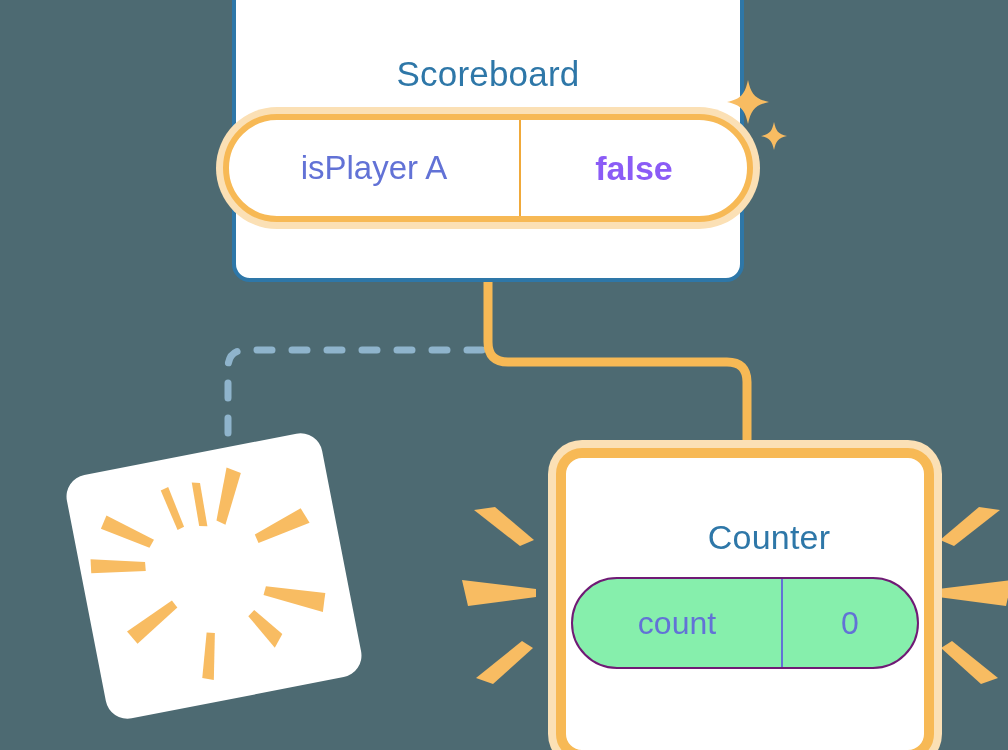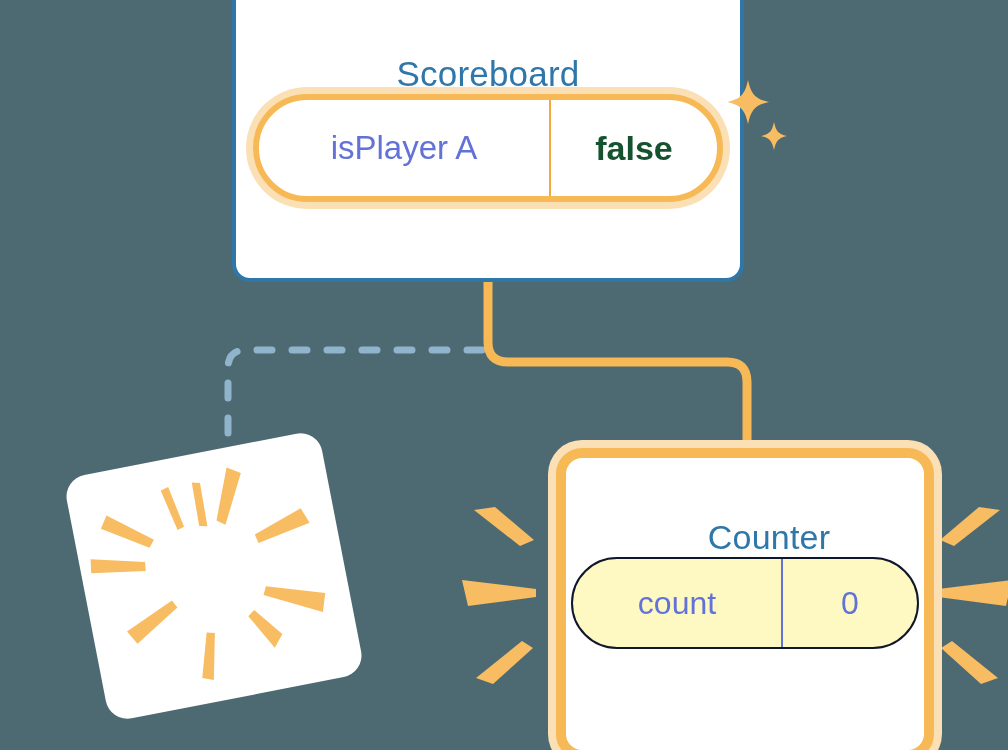--- a/index.html
+++ b/index.html
@@ -58,20 +58,21 @@
     letter-spacing: 0.2px;
   }
   .card-scoreboard .card-title {
     margin-top: 68px;
   }
 
   
   .pill-wrap {
     display: flex;
     justify-content: center;
+    margin-top: 20px;
     align-items: center;
   }
   .pill-hl {
     position: relative;
     display: flex;
     align-items: stretch;
     height: 108px;
     border-radius: 54px;
     background: #ffffff;
     border: 6px solid #f7b955;
@@ -84,24 +85,24 @@
     justify-content: center;
     padding: 0 30px;
     min-width: 230px;
     color: #6272d6;
     font-size: 33px;
   }
   .pill-hl .cell-val {
     display: flex;
     align-items: center;
     justify-content: center;
-    padding: 0 18px;
+    padding: 0 48px;
     min-width: 130px;
     border-left: 2px solid #f0a93a;
-    color: #14532d;
+    color: #8b5cf6;
     font-size: 34px;
     font-weight: bold;
   }
 
   
   .sparkles {
     position: absolute;
     right: -52px;
     top: 92px;
     width: 70px;
@@ -123,23 +124,23 @@
   .card-counter .card-title {
     margin-top: 60px;
     font-size: 34px;
     padding-left: 48px;
   }
 
   .pill-plain {
     display: flex;
     align-items: stretch;
     height: 92px;
-    border: 2px solid #0f172a;
+    border: 2px solid #701a75;
     border-radius: 46px;
-    background: #fef9c3;
+    background: #86efac;
     box-sizing: border-box;
   }
   .pill-plain .cell-key {
     display: flex;
     align-items: center;
     justify-content: center;
     padding: 0 24px;
     min-width: 160px;
     color: #6272d6;
     font-size: 32px;

